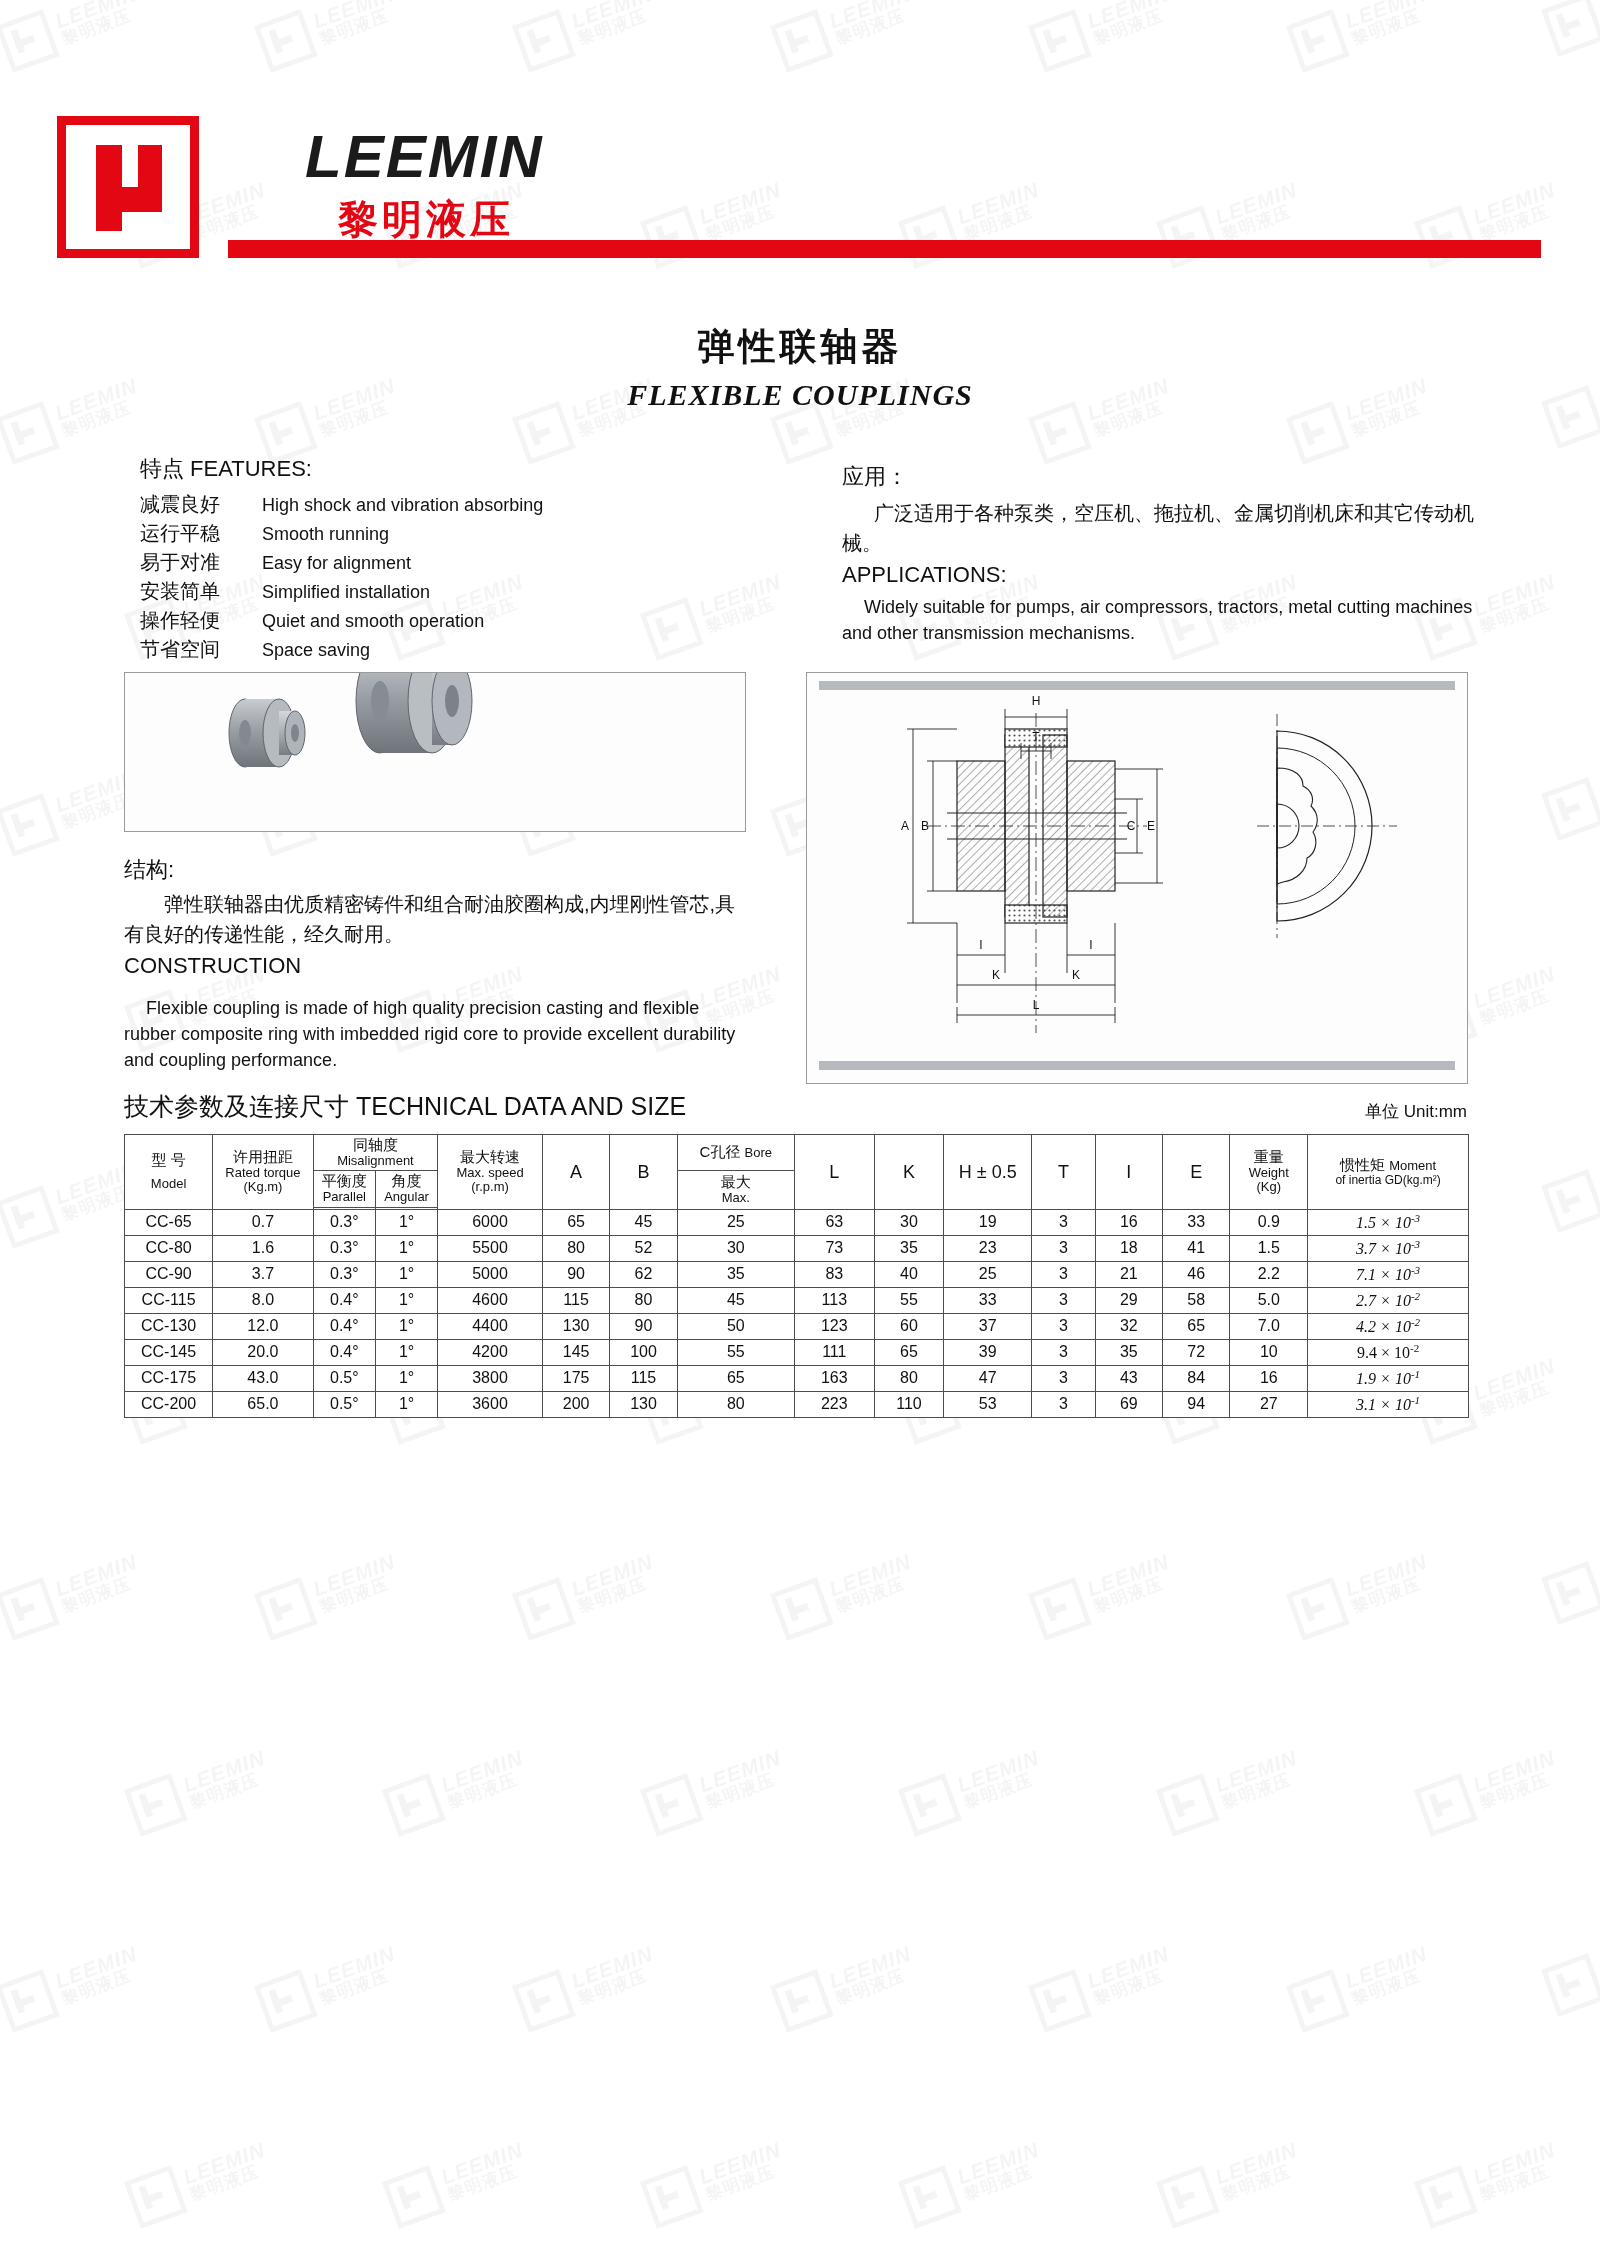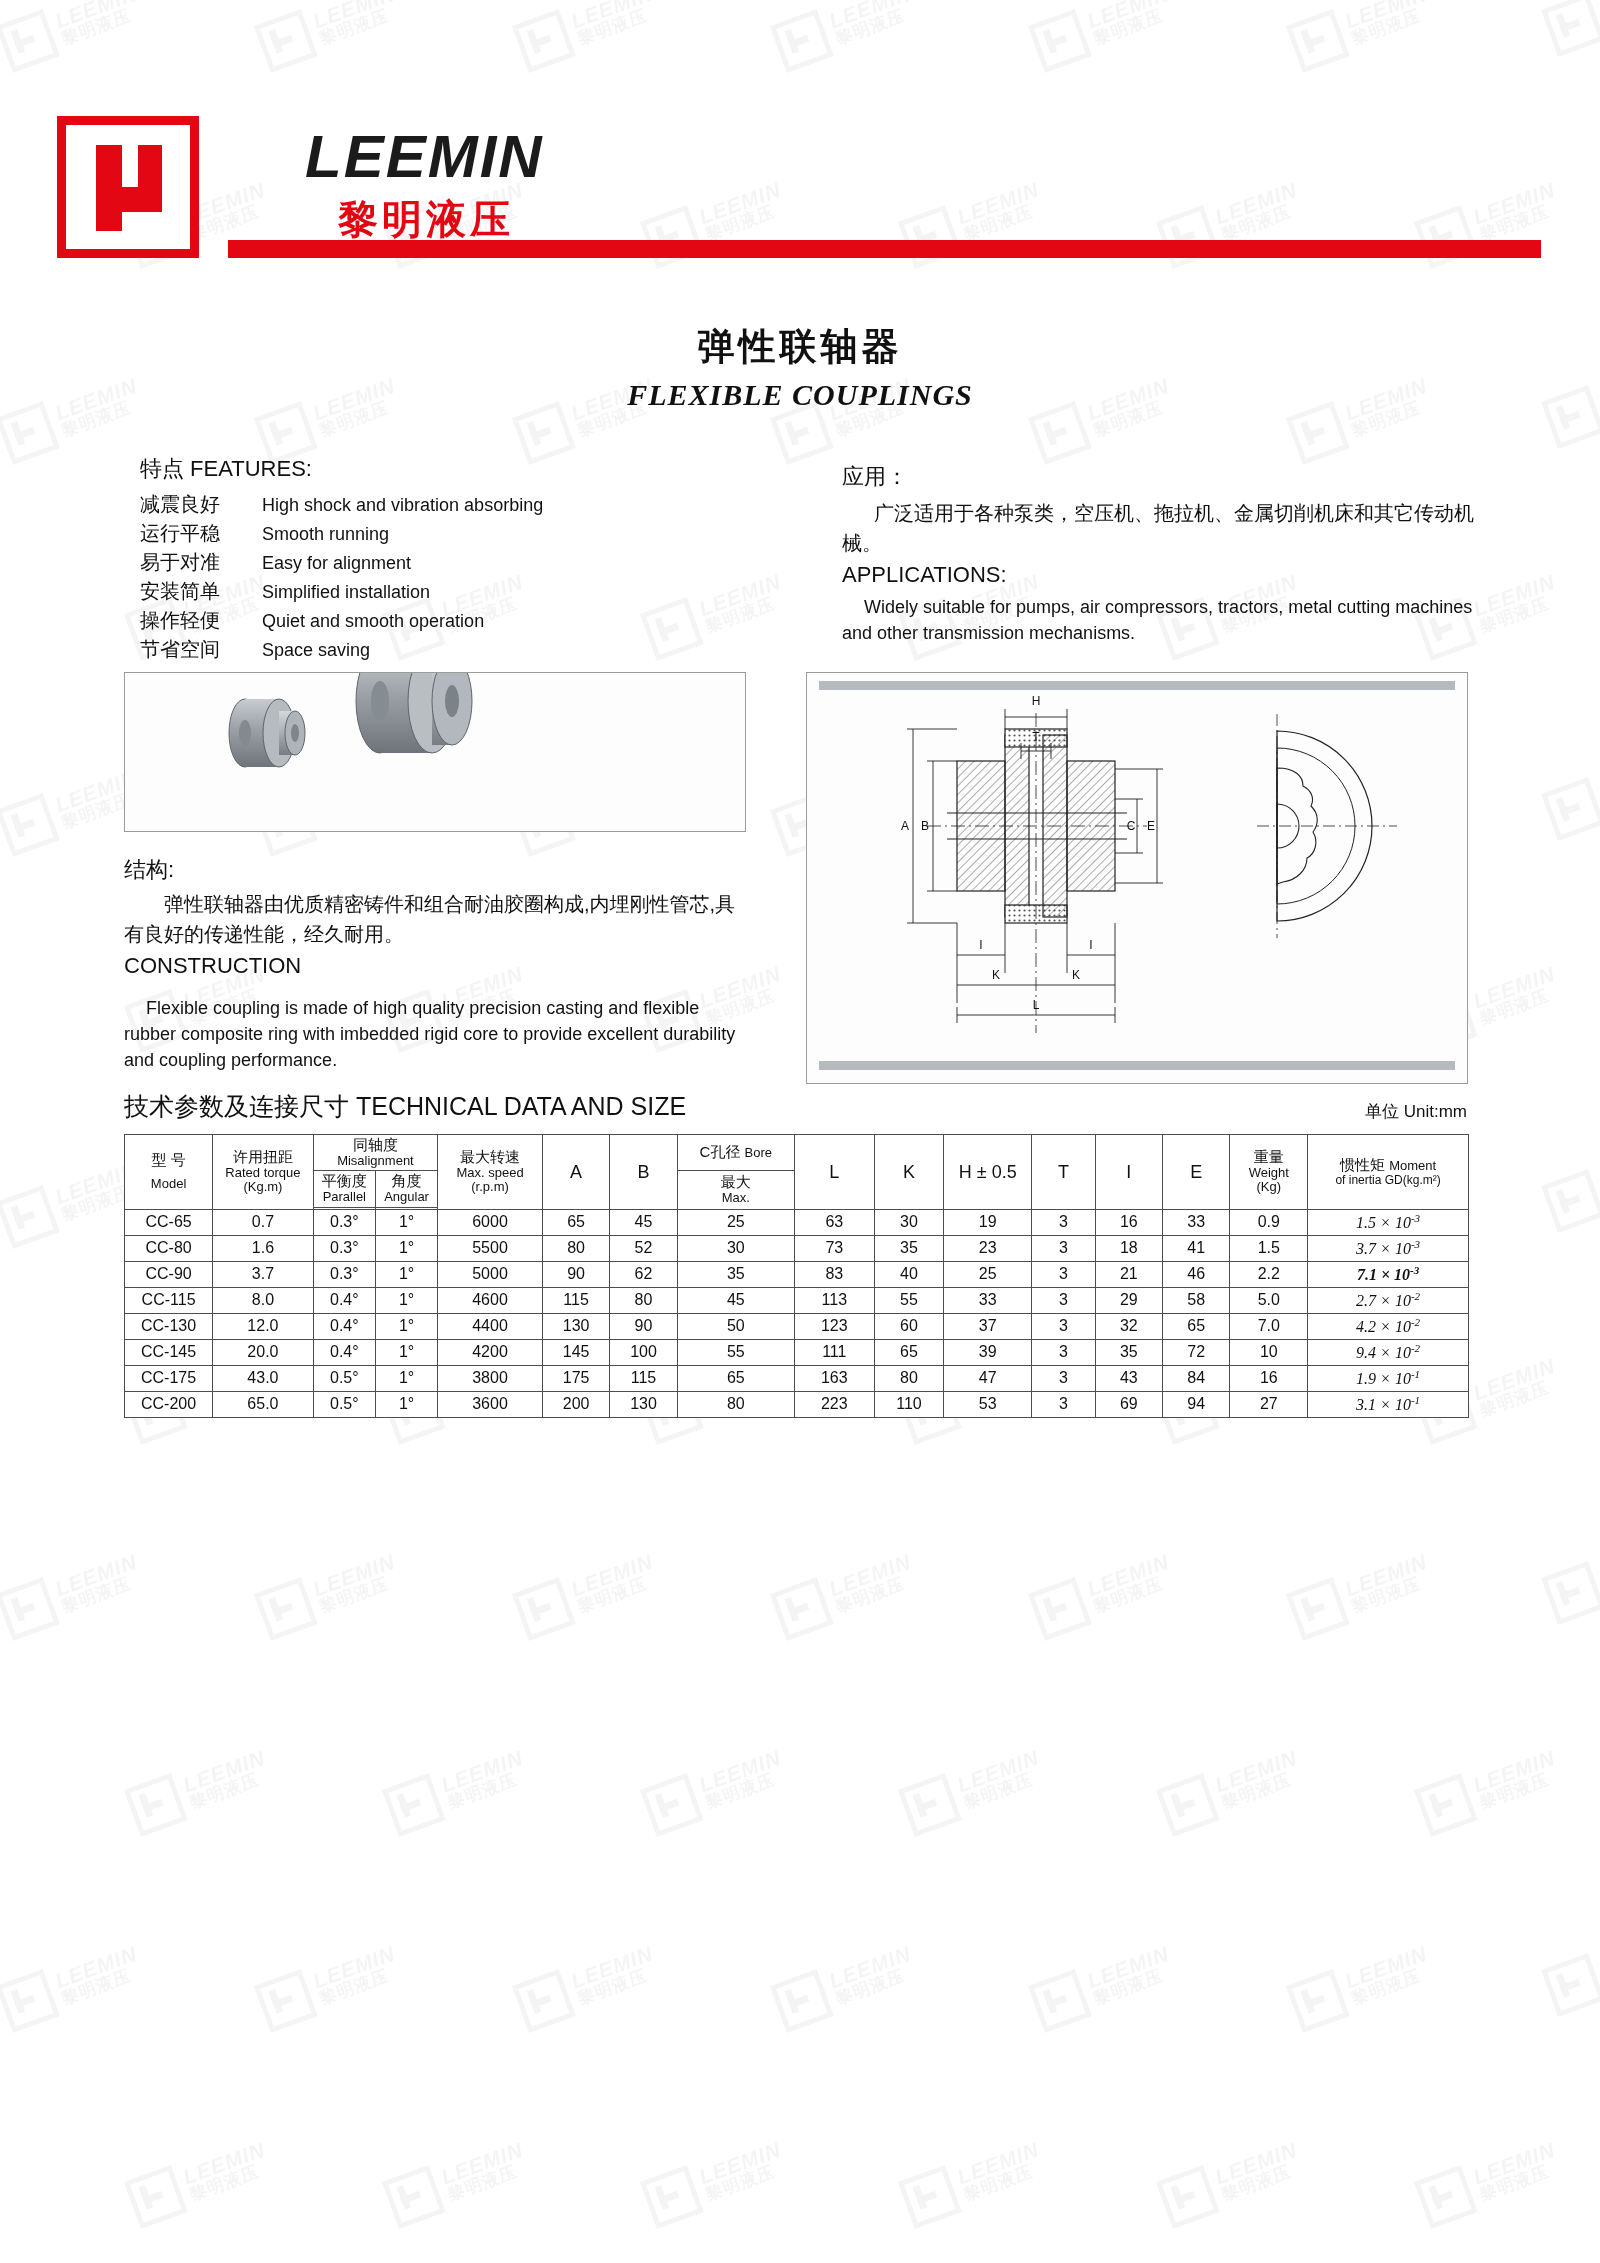--- a/index.html
+++ b/index.html
@@ -1188,21 +1188,21 @@
           <td>90</td>
           <td>62</td>
           <td>35</td>
           <td>83</td>
           <td>40</td>
           <td>25</td>
           <td>3</td>
           <td>21</td>
           <td>46</td>
           <td>2.2</td>
-          <td><span style="font-family:'Liberation Serif',serif;font-style:italic;font-weight:bold;">7.1 × 10<span class="sup">-3</span></span></td>
+          <td><span style="font-family:'Liberation Serif',serif;font-style:italic;">7.1 × 10<span class="sup">-3</span></span></td>
         </tr>
         <tr>
           <td>CC-115</td>
           <td>8.0</td>
           <td>0.4°</td>
           <td>1°</td>
           <td>4600</td>
           <td>115</td>
           <td>80</td>
           <td>45</td>
@@ -1242,21 +1242,21 @@
           <td>145</td>
           <td>100</td>
           <td>55</td>
           <td>111</td>
           <td>65</td>
           <td>39</td>
           <td>3</td>
           <td>35</td>
           <td>72</td>
           <td>10</td>
-          <td><span style="font-family:'Liberation Serif',serif;font-style:italic;">9.4 × 10<span class="sup">-2</span></span></td>
+          <td><span style="font-family:'Liberation Serif',serif;">9.4 × 10<span class="sup">-2</span></span></td>
         </tr>
         <tr>
           <td>CC-175</td>
           <td>43.0</td>
           <td>0.5°</td>
           <td>1°</td>
           <td>3800</td>
           <td>175</td>
           <td>115</td>
           <td>65</td>

